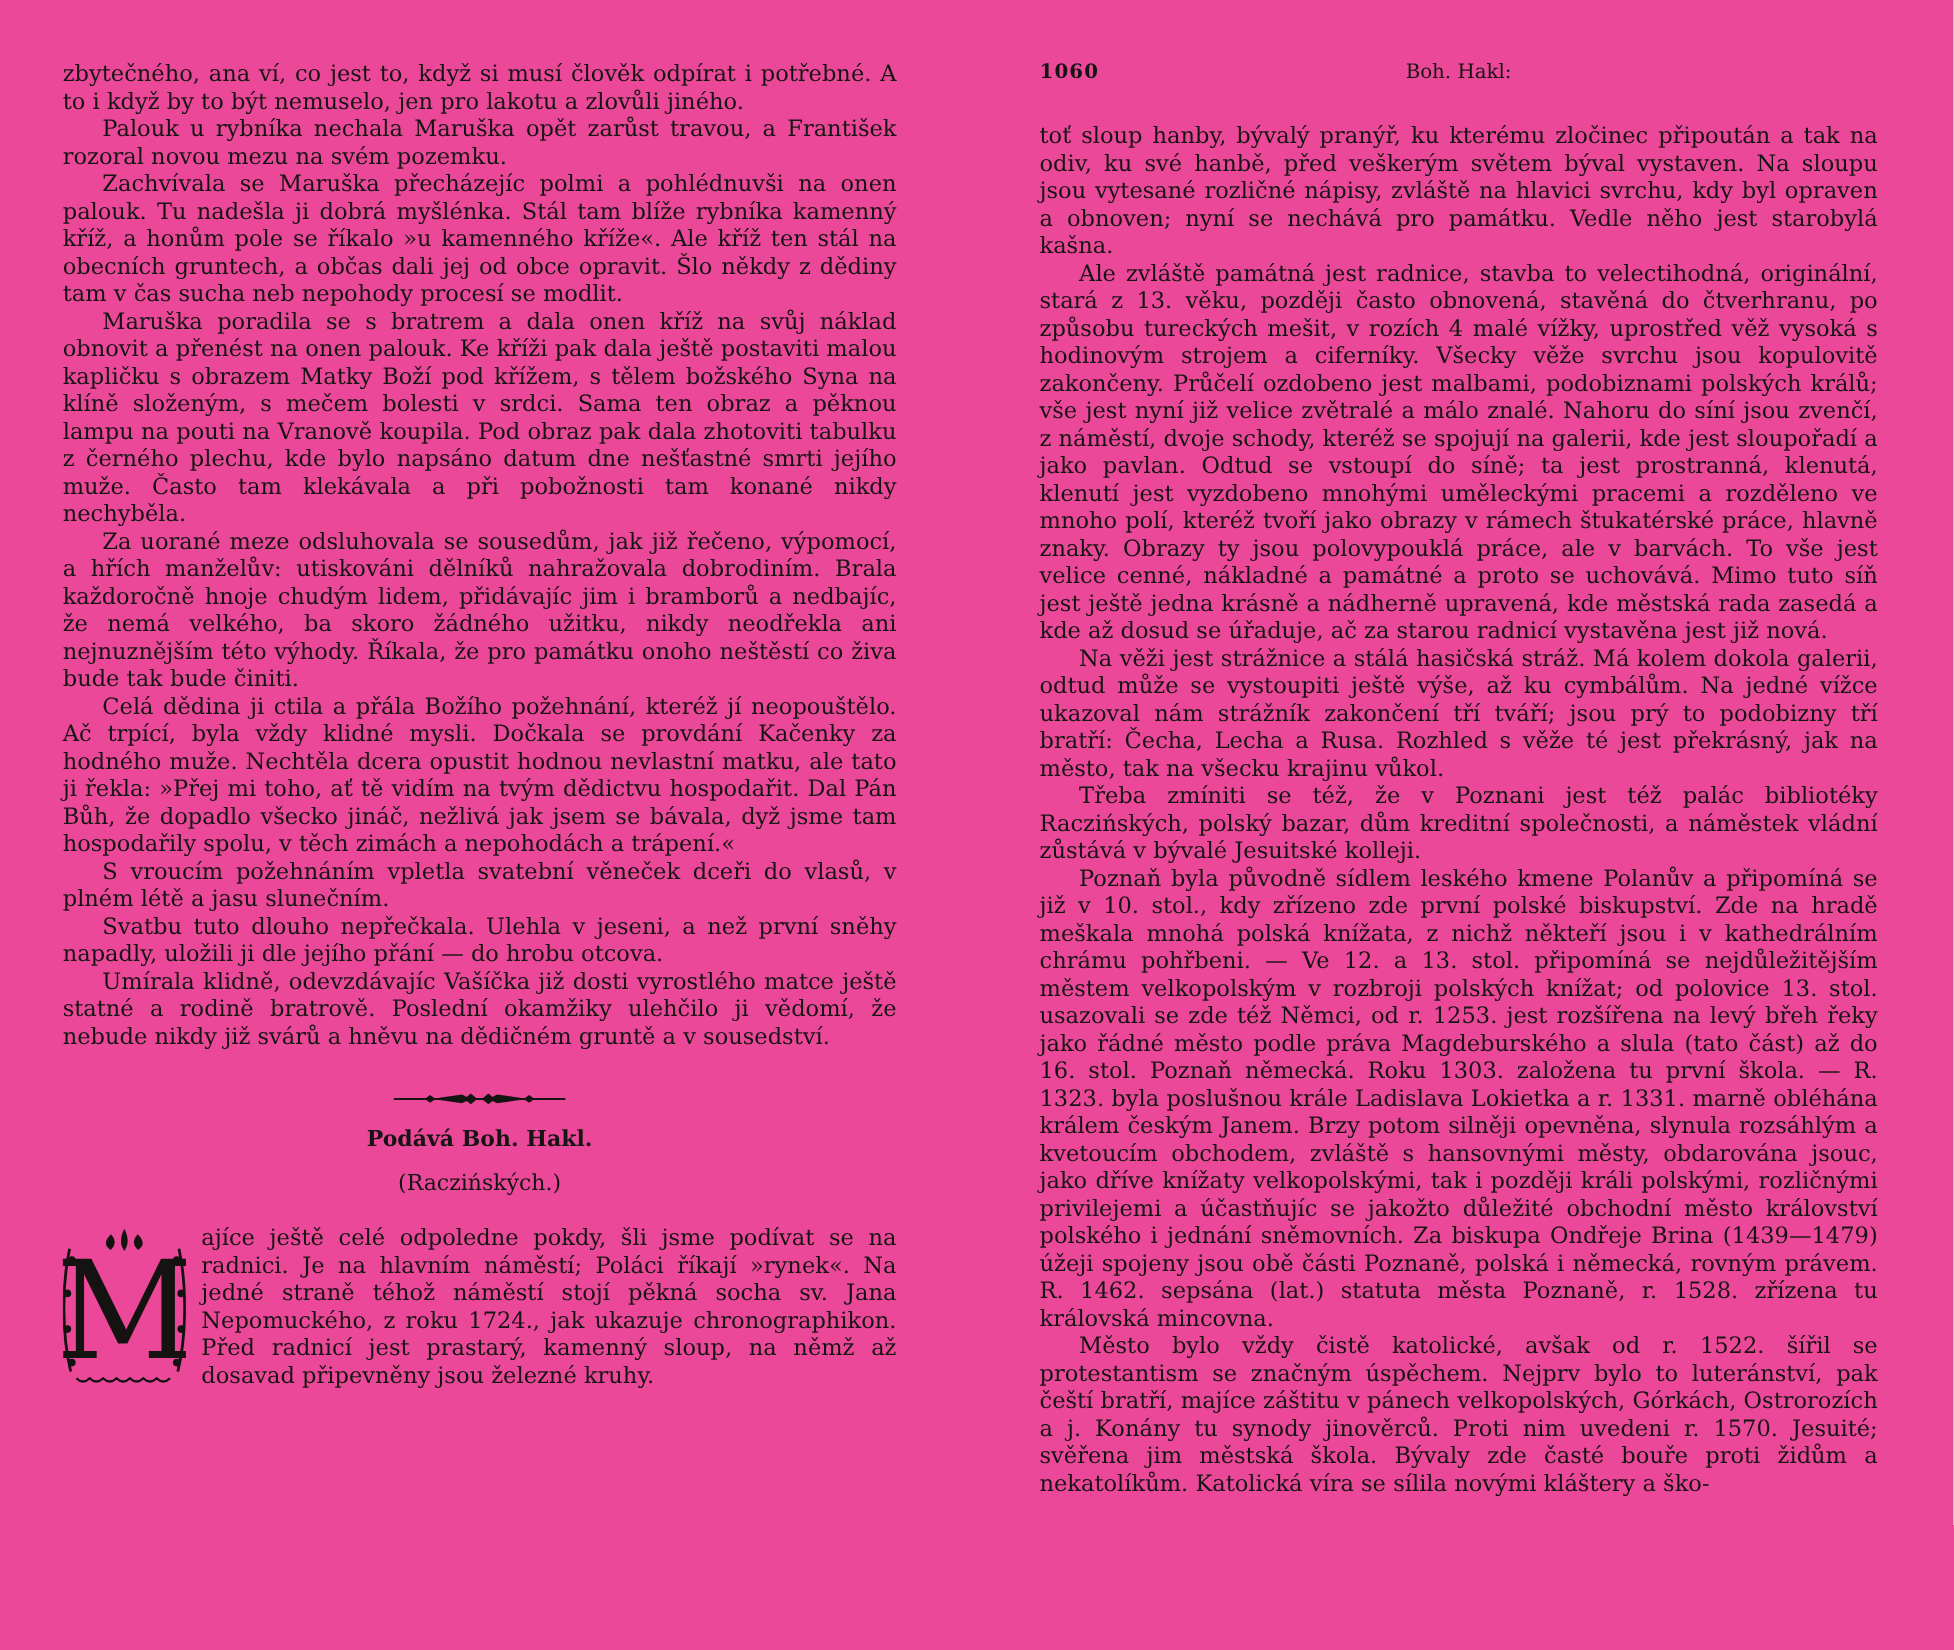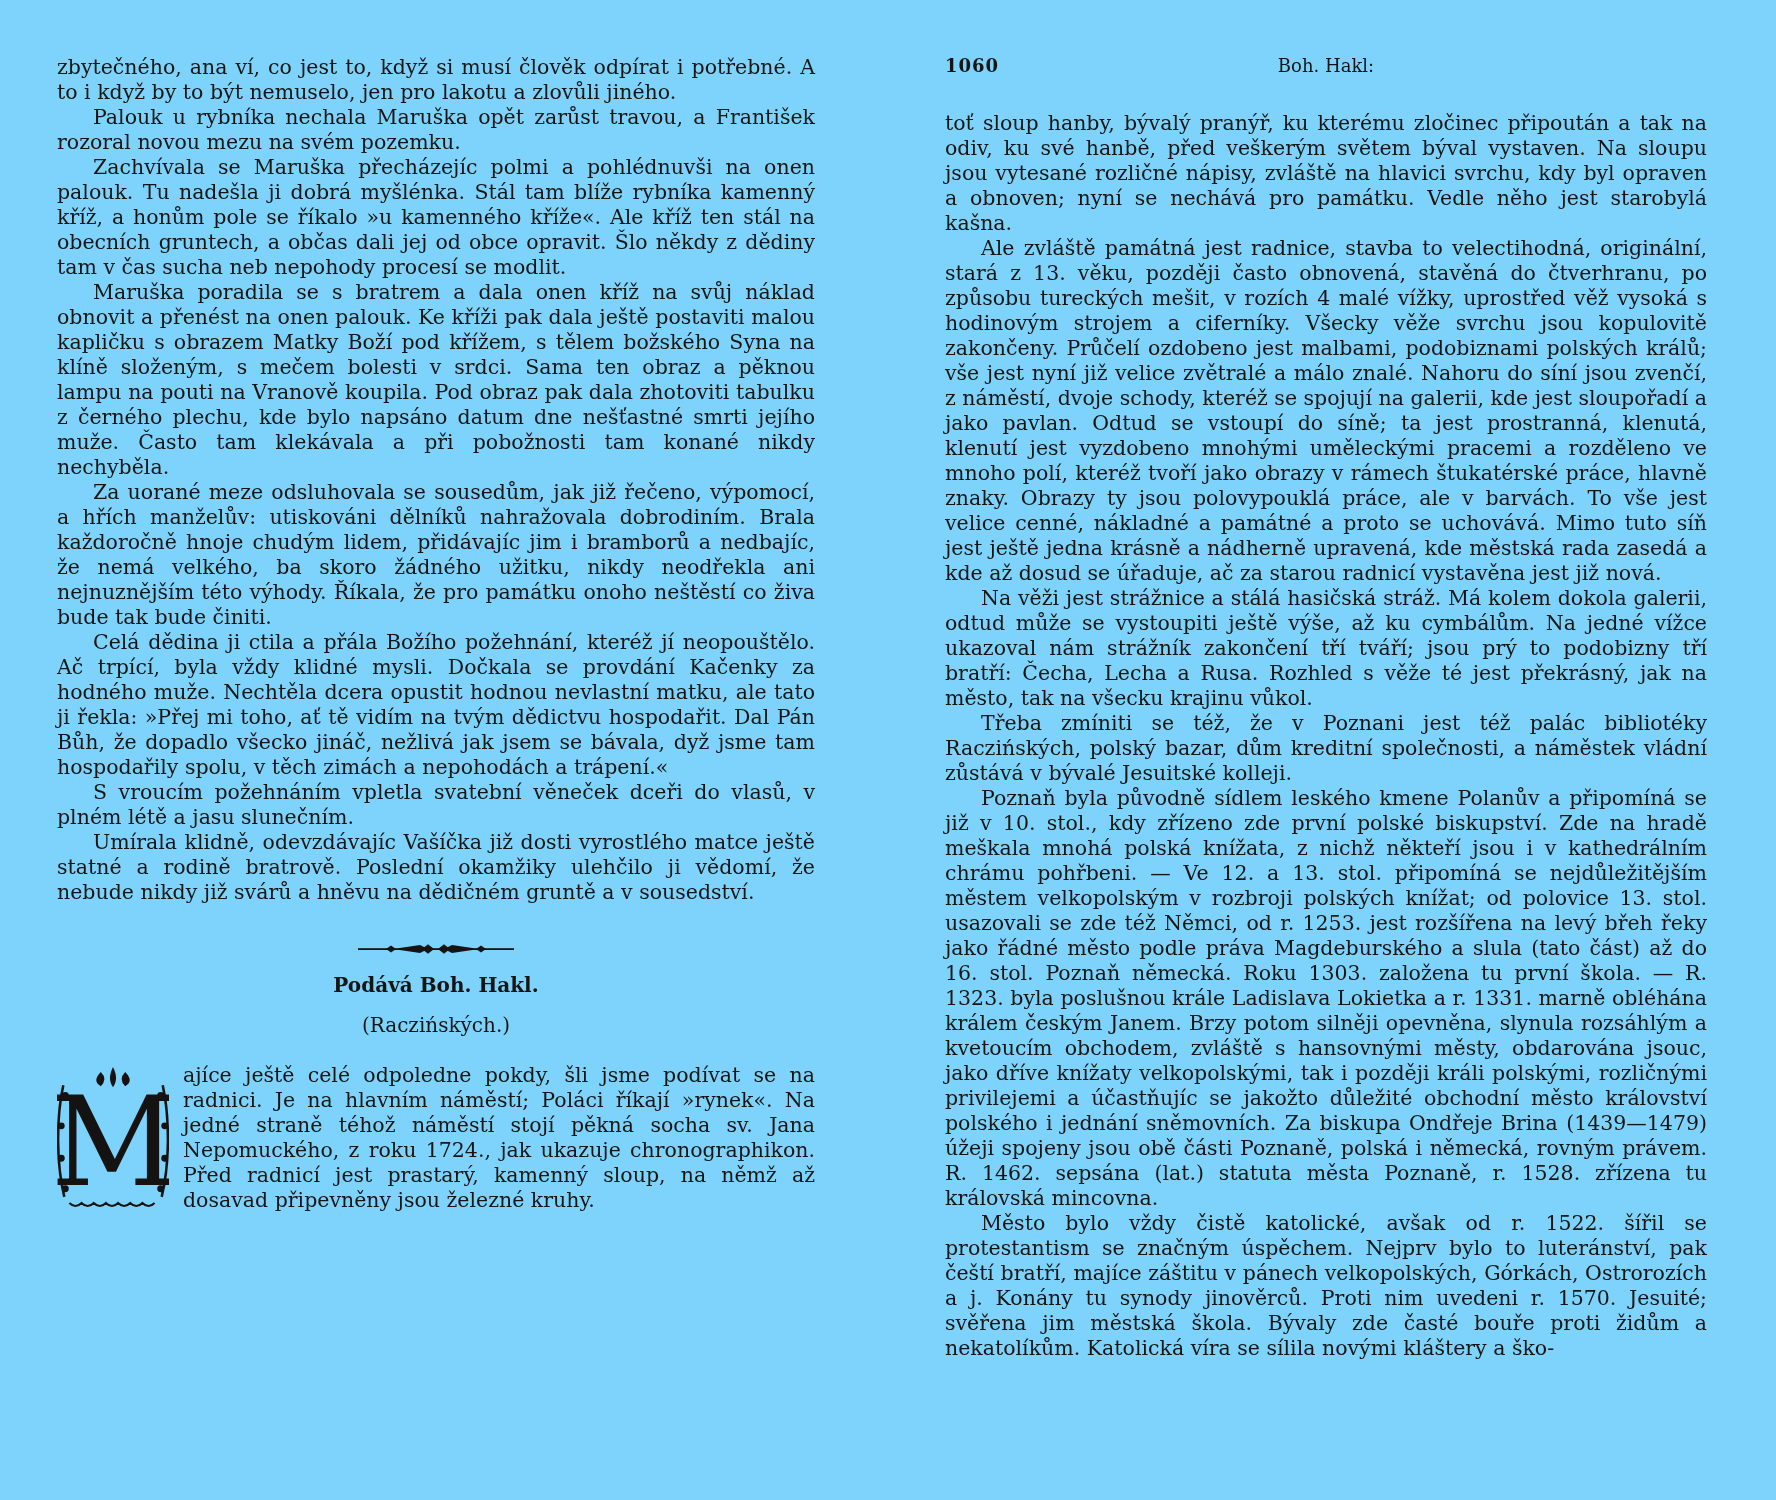--- a/index.html
+++ b/index.html
@@ -1,20 +1,20 @@
 <!DOCTYPE html>
 <html lang="cs"><head>
 <meta charset="utf-8">
 <style>
   html, body { margin: 0; padding: 0; background: #ffffff; }
   .page {
     position: relative;
     width: 1776px;
     height: 1500px;
-    background: #7dd3fc;
+    background: #ec4899;
     overflow: hidden;
     font-family: "DejaVu Serif", serif;
     color: #161513;
   }
   .col-left  { position: absolute; left: 57px;  top: 55px; width: 758px; }
   .col-right { position: absolute; left: 945px; top: 52px; width: 762px; }
 
   .body-text p, .drop-para {
     margin: 0;
     font-size: 20.5px;
@@ -56,20 +56,21 @@
 
   <div class="col-left">
     <div class="body-text">
         <p><span>zbytečného, ana ví, co jest to, když si musí člověk odpírat i potřebné. A to i když by to být nemuselo, jen pro lakotu a zlovůli jiného.</span></p>
         <p><span>Palouk u rybníka nechala Maruška opět zarůst travou, a František rozoral novou mezu na svém pozemku.</span></p>
         <p><span>Zachvívala se Maruška přecházejíc polmi a pohlédnuvši na onen palouk. Tu nadešla ji dobrá myšlénka. Stál tam blíže rybníka kamenný kříž, a honům pole se říkalo »u kamenného kříže«. Ale kříž ten stál na obecních gruntech, a občas dali jej od obce opravit. Šlo někdy z dědiny tam v čas sucha neb nepohody procesí se modlit.</span></p>
         <p><span>Maruška poradila se s bratrem a dala onen kříž na svůj náklad obnovit a přenést na onen palouk. Ke kříži pak dala ještě postaviti malou kapličku s obrazem Matky Boží pod křížem, s tělem božského Syna na klíně složeným, s mečem bolesti v srdci. Sama ten obraz a pěknou lampu na pouti na Vranově koupila. Pod obraz pak dala zhotoviti tabulku z černého plechu, kde bylo napsáno datum dne nešťastné smrti jejího muže. Často tam klekávala a při pobožnosti tam konané nikdy nechyběla.</span></p>
         <p><span>Za uorané meze odsluhovala se sousedům, jak již řečeno, výpomocí, a hřích manželův: utiskováni dělníků nahražovala dobrodiním. Brala každoročně hnoje chudým lidem, přidávajíc jim i bramborů a nedbajíc, že nemá velkého, ba skoro žádného užitku, nikdy neodřekla ani nejnuznějším této výhody. Říkala, že pro památku onoho neštěstí co živa bude tak bude činiti.</span></p>
         <p><span>Celá dědina ji ctila a přála Božího požehnání, kteréž jí neopouštělo. Ač trpící, byla vždy klidné mysli. Dočkala se provdání Kačenky za hodného muže. Nechtěla dcera opustit hodnou nevlastní matku, ale tato ji řekla: »Přej mi toho, ať tě vidím na tvým dědictvu hospodařit. Dal Pán Bůh, že dopadlo všecko jináč, nežlivá jak jsem se bávala, dyž jsme tam hospodařily spolu, v těch zimách a nepohodách a trápení.«</span></p>
         <p><span>S vroucím požehnáním vpletla svatební věneček dceři do vlasů, v plném létě a jasu slunečním.</span></p>
+        <p><span>Svatbu tuto dlouho nepřečkala. Ulehla v jeseni, a než první sněhy napadly, uložili ji dle jejího přání — do hrobu otcova.</span></p>
         <p><span>Umírala klidně, odevzdávajíc Vašíčka již dosti vyrostlého matce ještě statné a rodině bratrově. Poslední okamžiky ulehčilo ji vědomí, že nebude nikdy již svárů a hněvu na dědičném gruntě a v sousedství.</span></p>
       </div>
 
     <div class="divider">
       <svg width="160" height="14" viewBox="0 0 160 14">
         <g fill="#151412" stroke="none">
           <rect x="2" y="6.2" width="156" height="1.8"></rect>
           <polygon points="30,7 35,3.5 40,7 35,10.5"></polygon>
           <polygon points="42,6.2 64,3 72,7 64,11 42,7.8"></polygon>
           <polygon points="66,7 72,2.2 78,7 72,11.8"></polygon>

